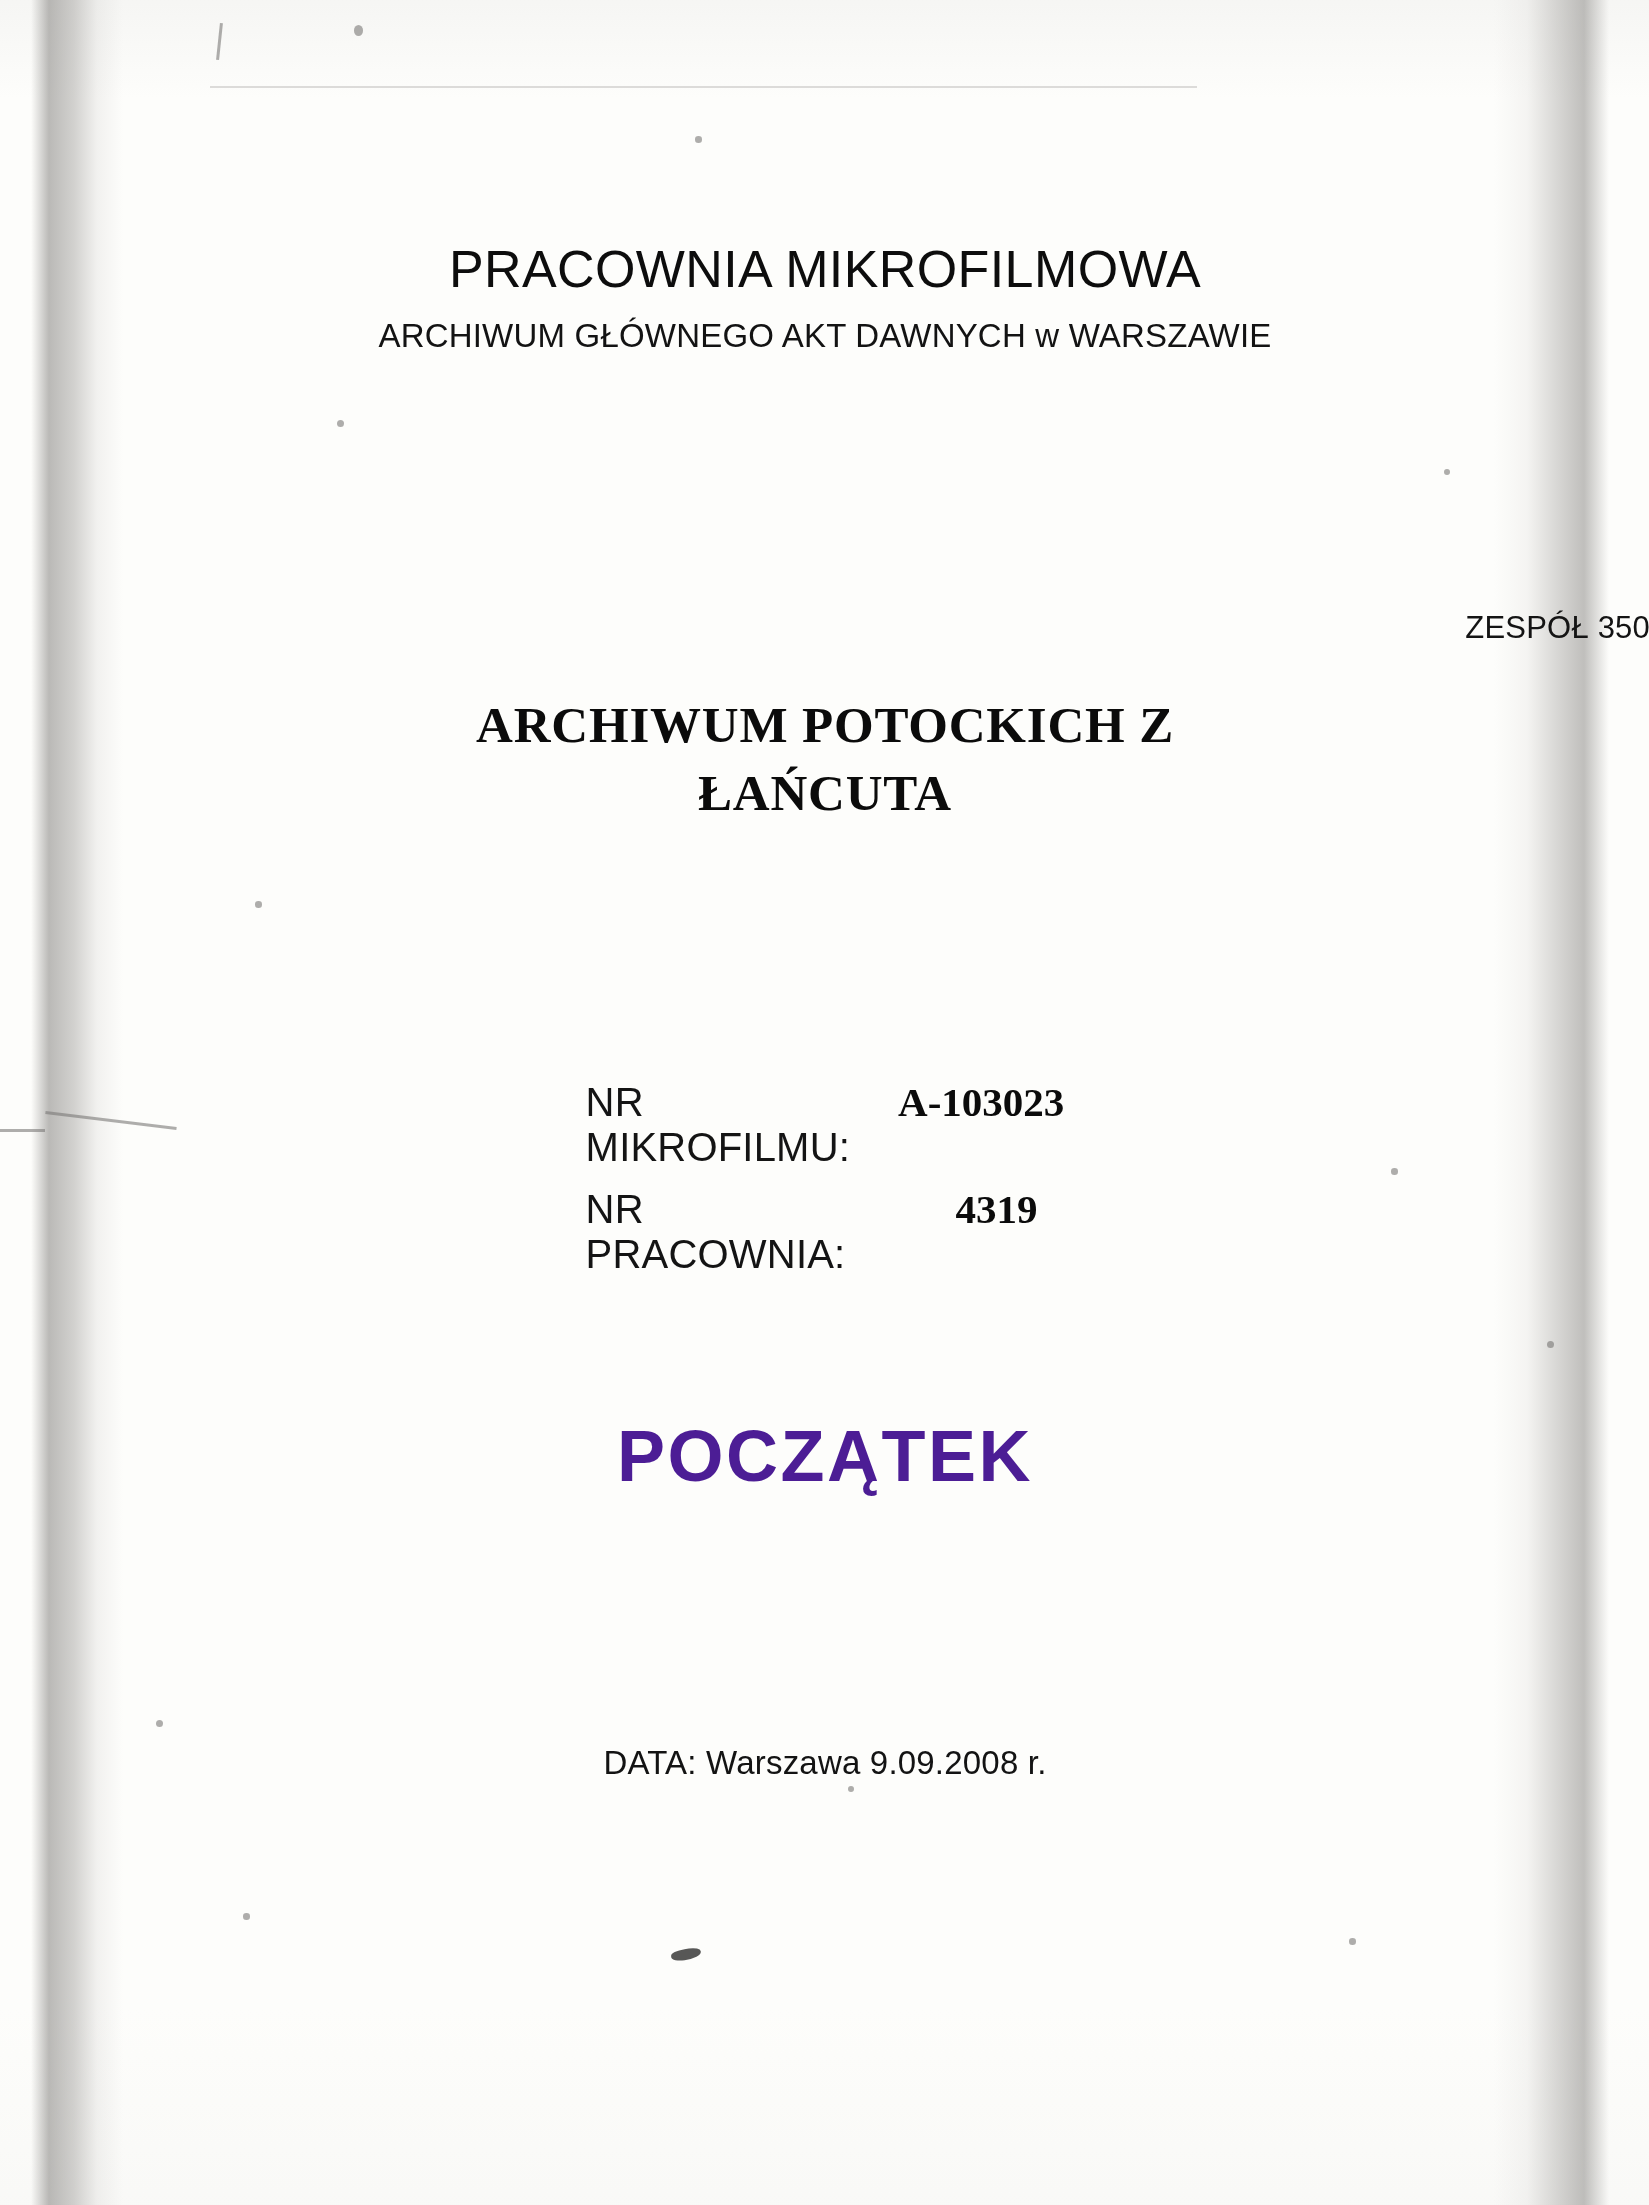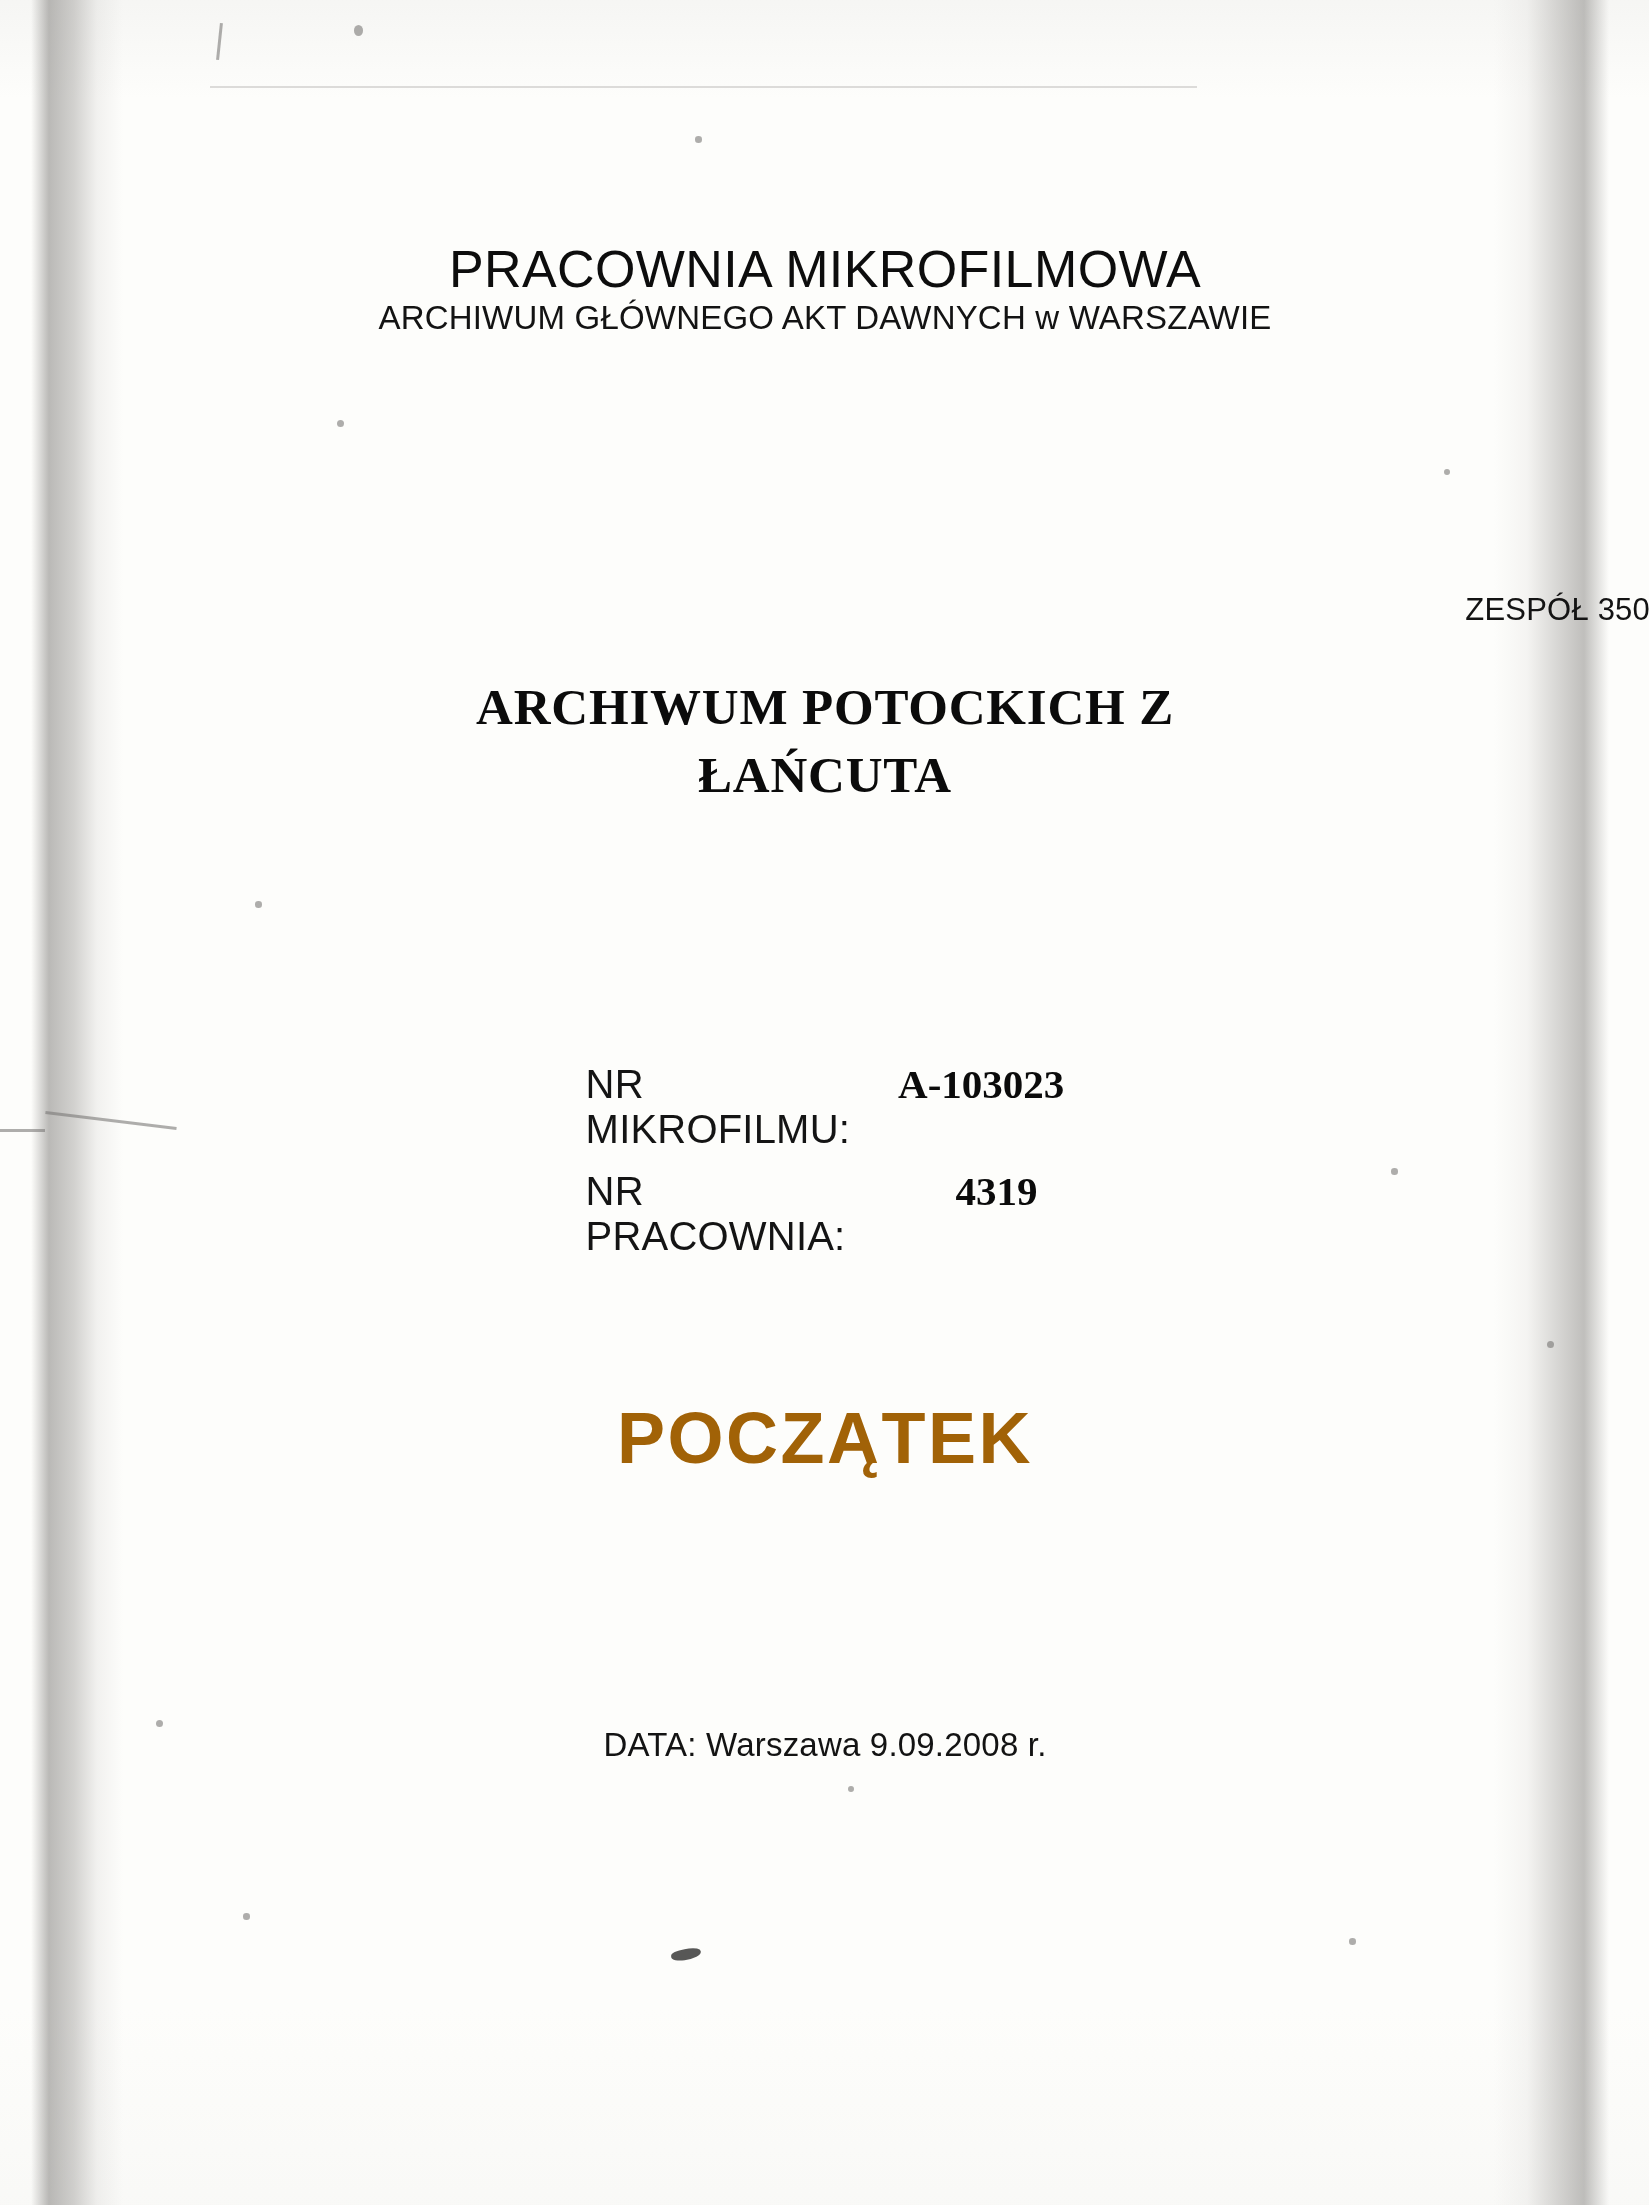--- a/index.html
+++ b/index.html
@@ -99,20 +99,21 @@
   }
 
   .header-title {
     margin-top: 239px;
     font-size: 52px;
     font-weight: normal;
     letter-spacing: 0.4px;
     color: #0d0d0d;
   }
   .header-sub {
+    margin-top: 18px;
     font-size: 33px;
     font-weight: normal;
     letter-spacing: 0.2px;
     color: #131313;
   }
 
   .fond-line {
     margin-top: 255px;
     font-size: 31px;
     text-align: right;
@@ -160,21 +161,21 @@
   }
   .meta-row.row-sygnatura .meta-value {
     padding-left: 74px;
   }
 
   .status {
     margin-top: 123px;
     font-size: 72px;
     font-weight: bold;
     letter-spacing: 2.5px;
-    color: #a16207;
+    color: #4c1d95;
   }
 
   .date {
     margin-top: 247px;
     font-size: 33px;
     letter-spacing: 0.2px;
     color: #131313;
   }
 </style>
 </head>

